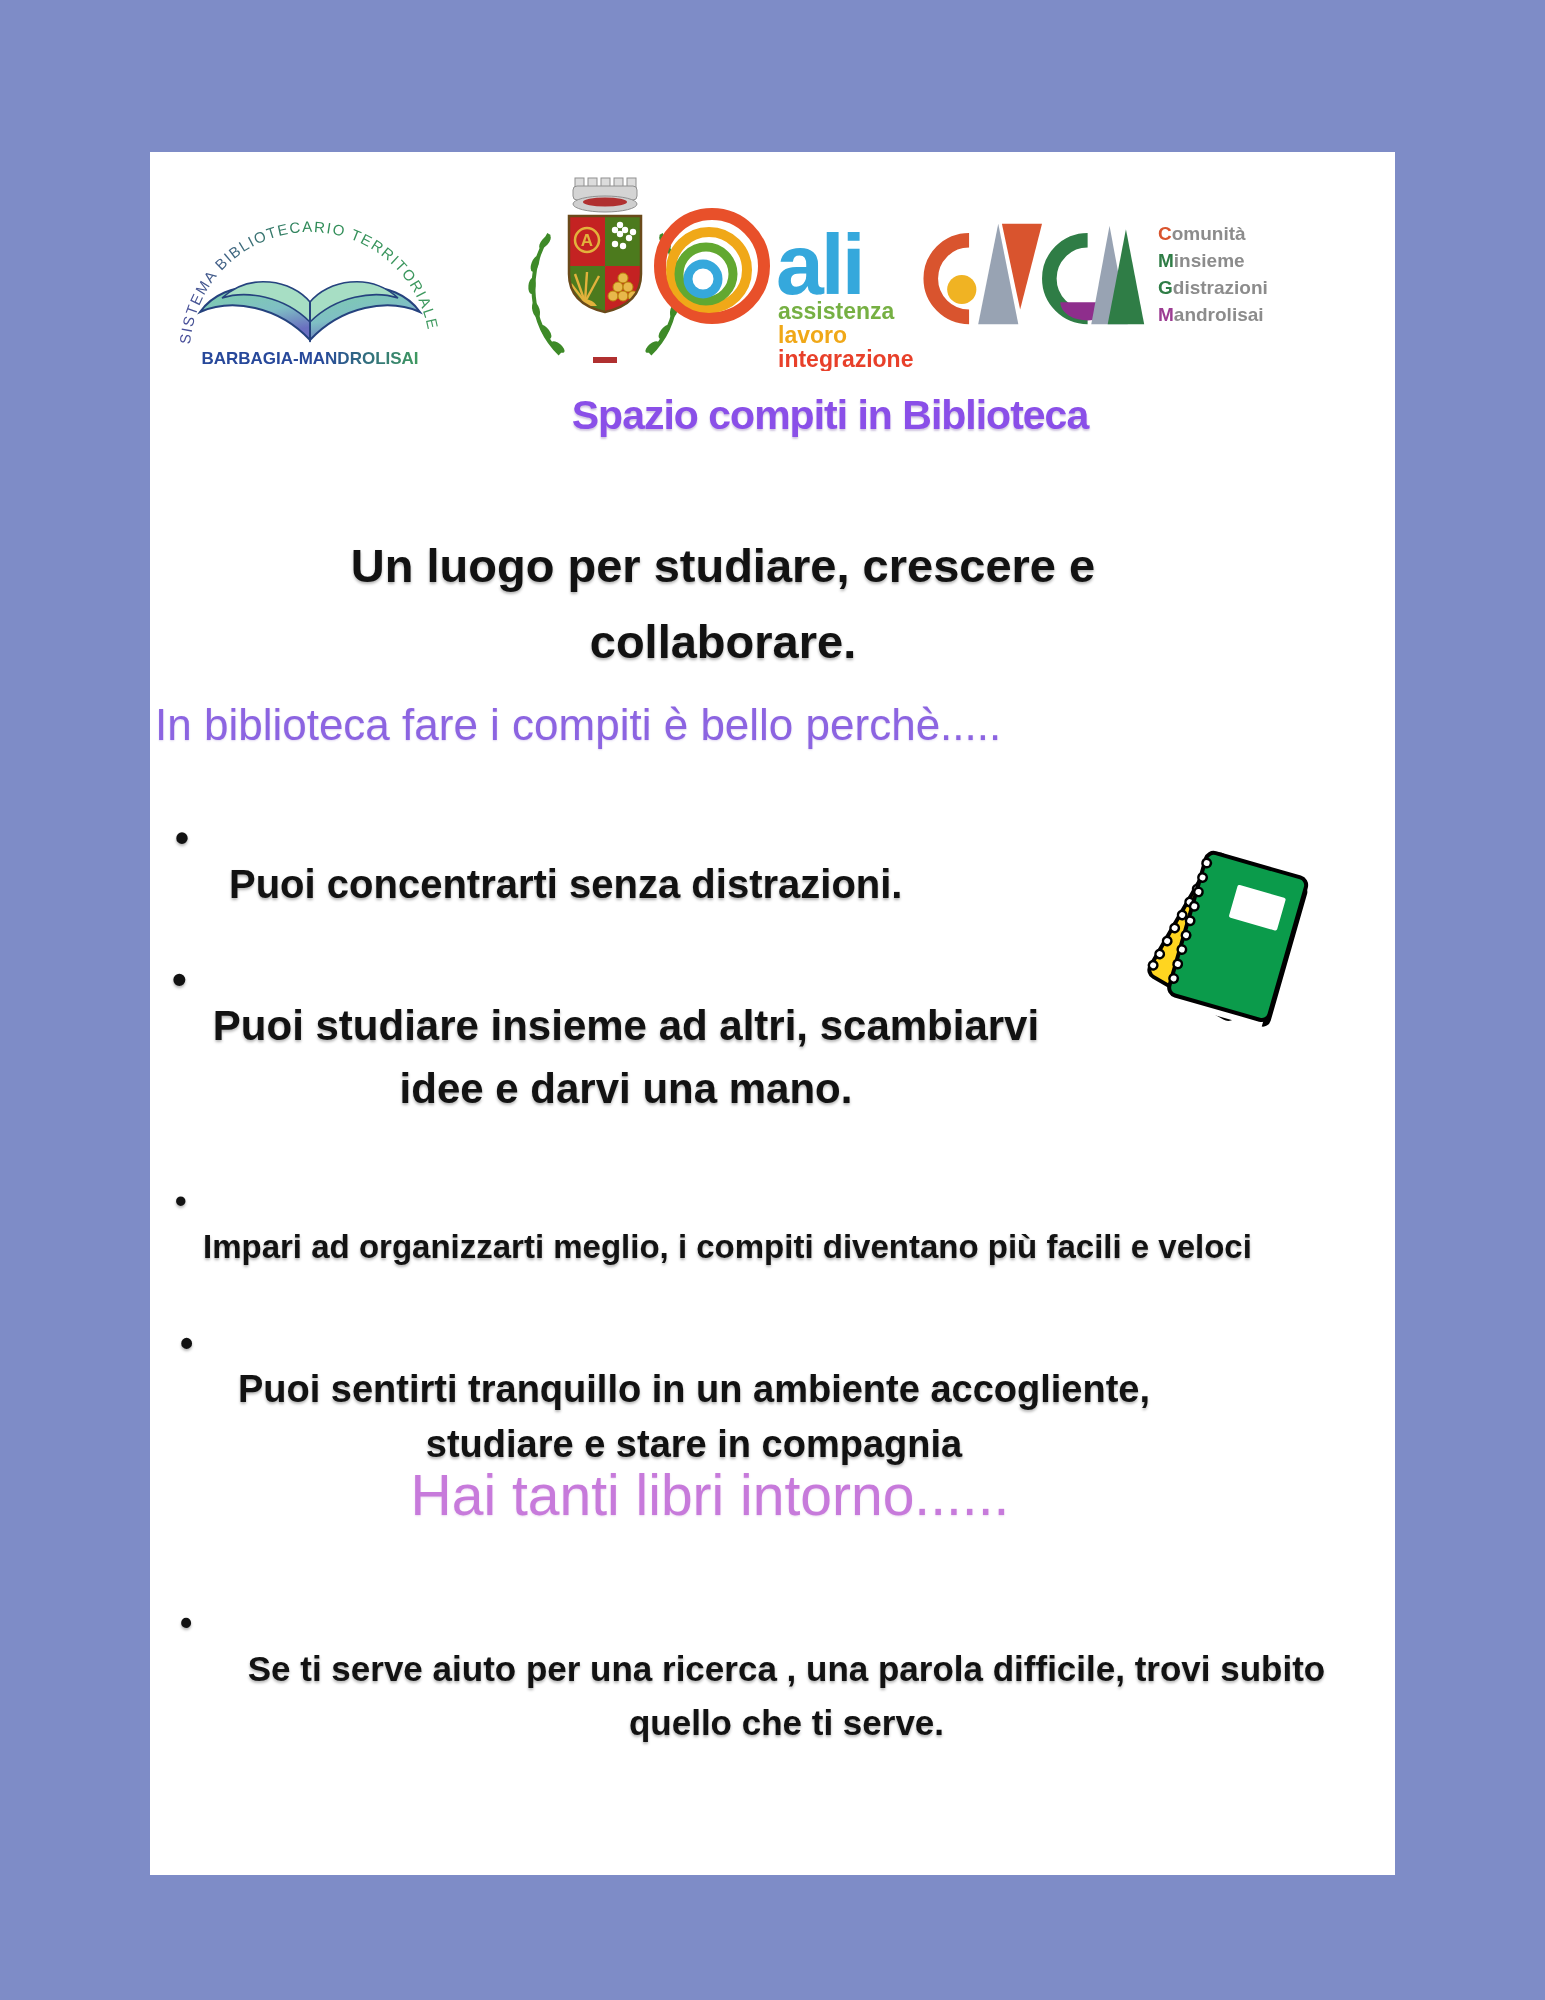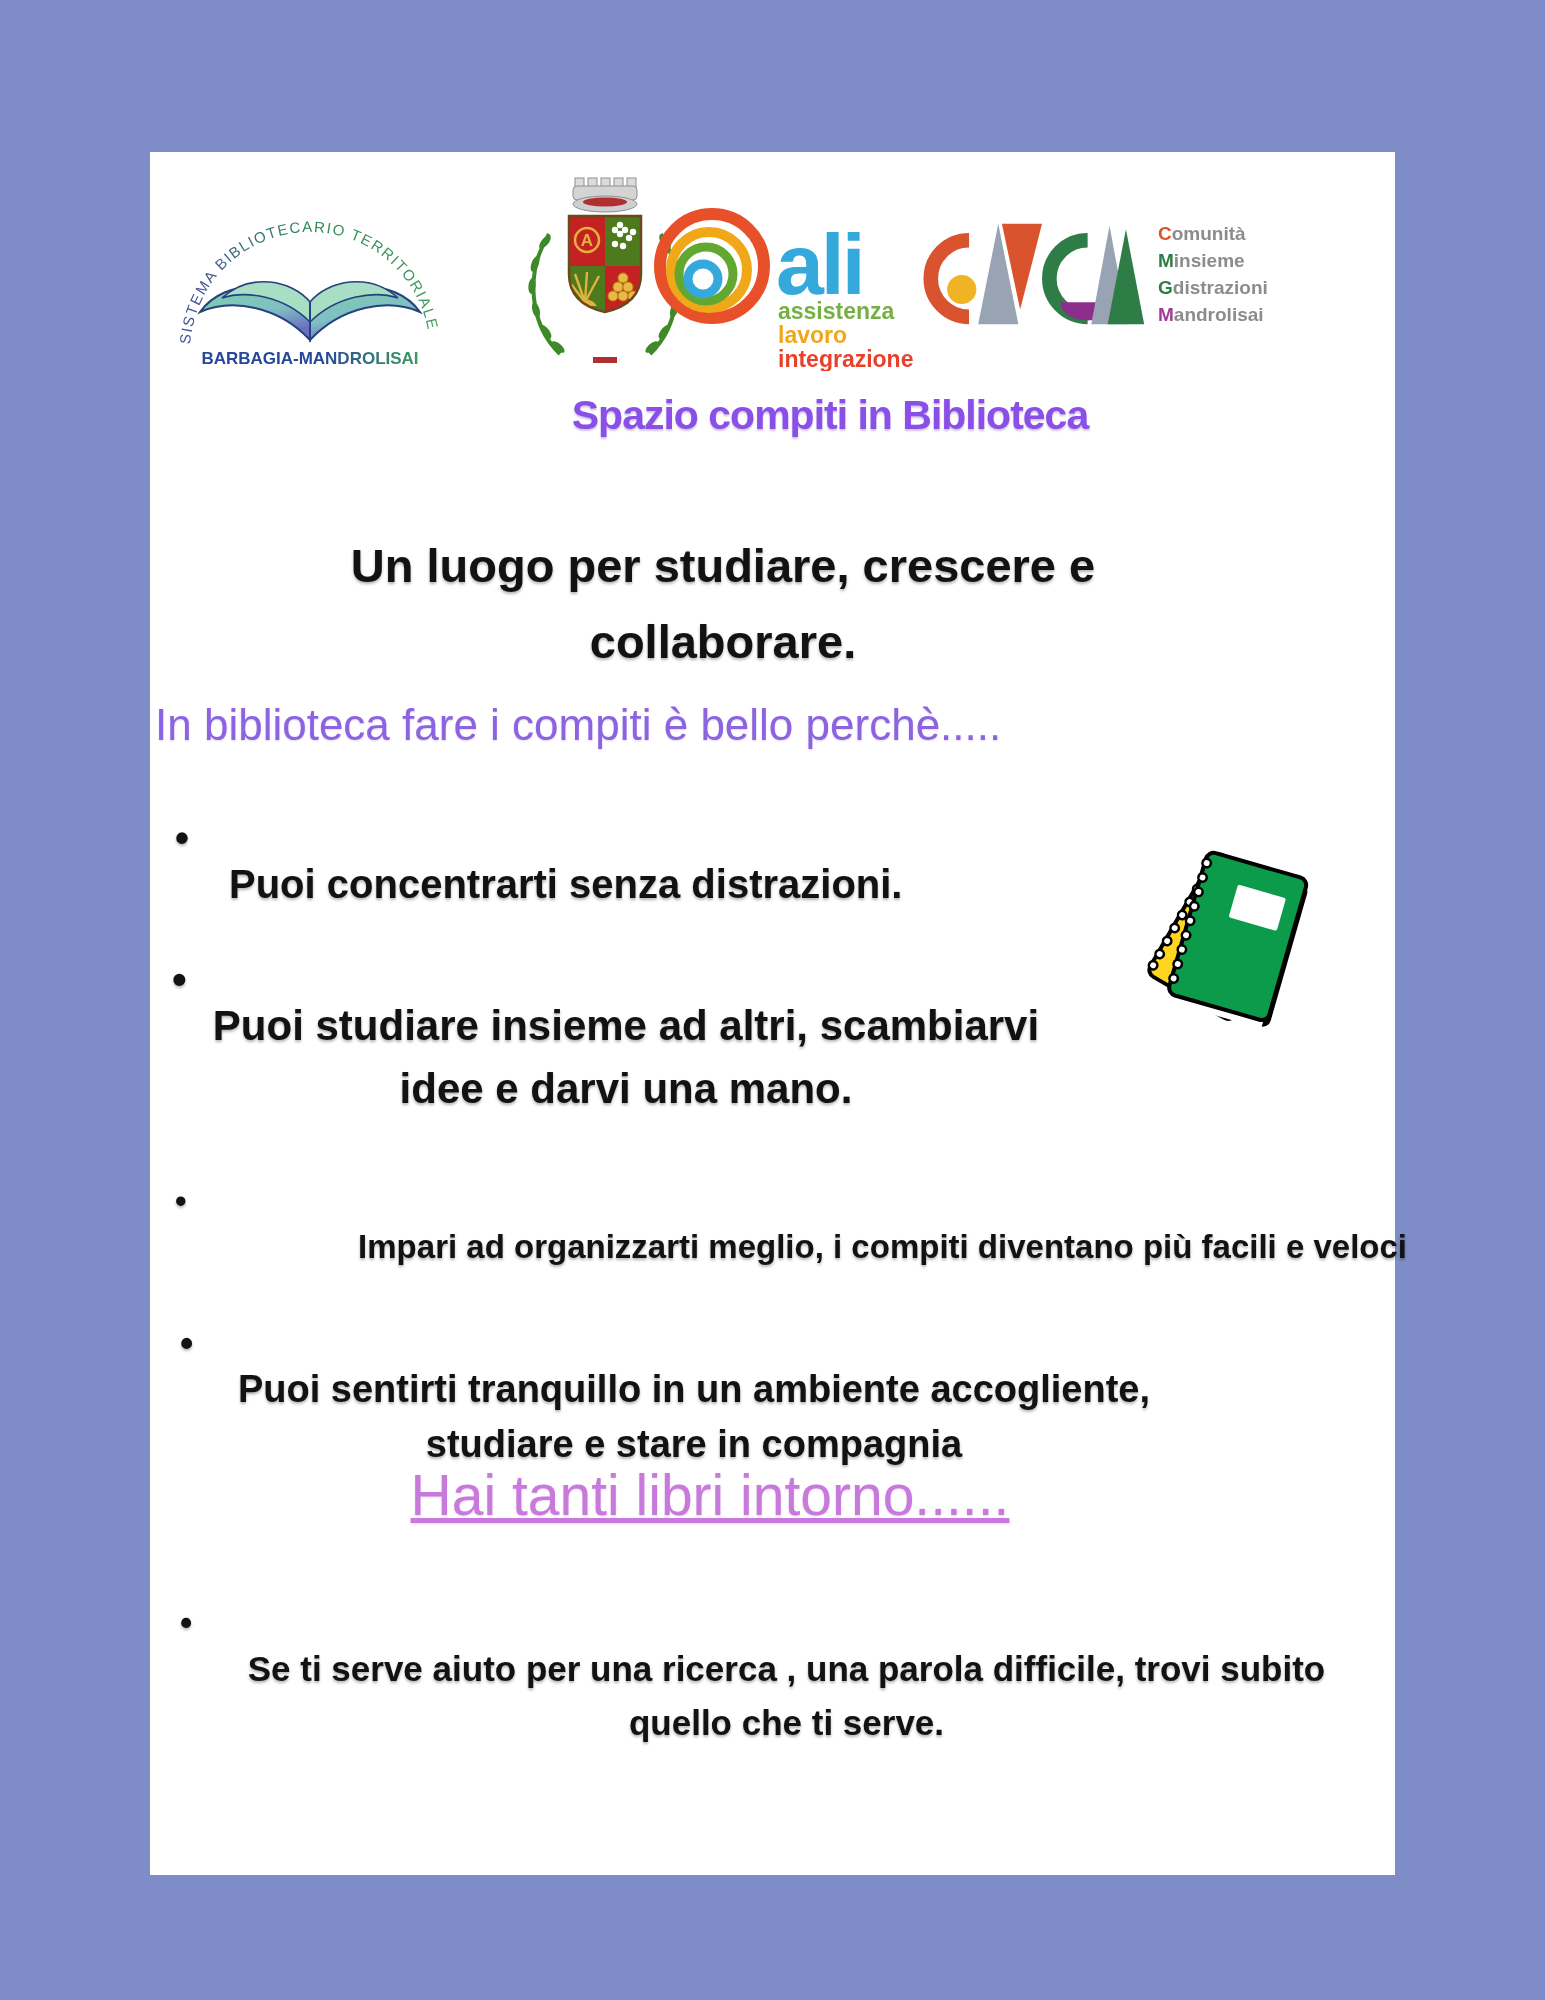--- a/index.html
+++ b/index.html
@@ -26,32 +26,32 @@
          font-size:41px;font-weight:800;color:#8A4FE8;letter-spacing:-1px;
          text-shadow:0 2px 2px rgba(70,30,130,0.25);}
   #subtitle{left:273px;top:528px;width:900px;text-align:center;
             font-size:47px;font-weight:700;color:#121212;line-height:1.62;
             text-shadow:0 2px 3px rgba(0,0,0,0.3);}
   #intro{left:155px;top:700px;width:1235px;text-align:left;
          font-size:44px;font-weight:400;color:#8C64E1;
          text-shadow:0 1px 2px rgba(100,60,180,0.2);}
   #books-heading{left:150px;top:1462px;width:1120px;text-align:center;
          font-size:57px;font-weight:400;color:#C77ADB;
-         text-shadow:0 1px 2px rgba(160,80,180,0.2);text-decoration:underline;}
+         text-shadow:0 1px 2px rgba(160,80,180,0.2);}
 
   .bullet{display:flex;align-items:flex-start;color:#121212;
           text-shadow:0 2px 3px rgba(0,0,0,0.3);}
   .bullet .dot{flex:0 0 auto;width:28px;font-weight:700;}
   .bullet .btxt{flex:1 1 auto;font-weight:700;margin-top:46px;}
   #bullet-1{left:175px;top:812px;width:1150px;font-size:40px;line-height:1.3;}
   #bullet-1 .btxt{text-align:left;margin-left:26px;}
   #bullet-2{left:172px;top:948px;width:880px;font-size:42px;line-height:1.5;}
   #bullet-2 .btxt{text-align:center;}
   #bullet-3{left:175px;top:1172px;width:1232px;font-size:33px;line-height:1.74;}
-  #bullet-3 .btxt{text-align:right;}
+  #bullet-3 .btxt{text-align:left;}
   #bullet-4{left:180px;top:1316px;width:1000px;font-size:38px;line-height:1.44;}
   #bullet-4 .btxt{text-align:center;}
   #bullet-5{left:180px;top:1596px;width:1185px;font-size:35px;line-height:1.55;}
   #bullet-5 .btxt{text-align:center;}
 
   #notebook{left:1122px;top:828px;width:200px;height:215px;}
 
   svg text{font-family:"Liberation Sans",sans-serif;}
 </style>
 </head>

